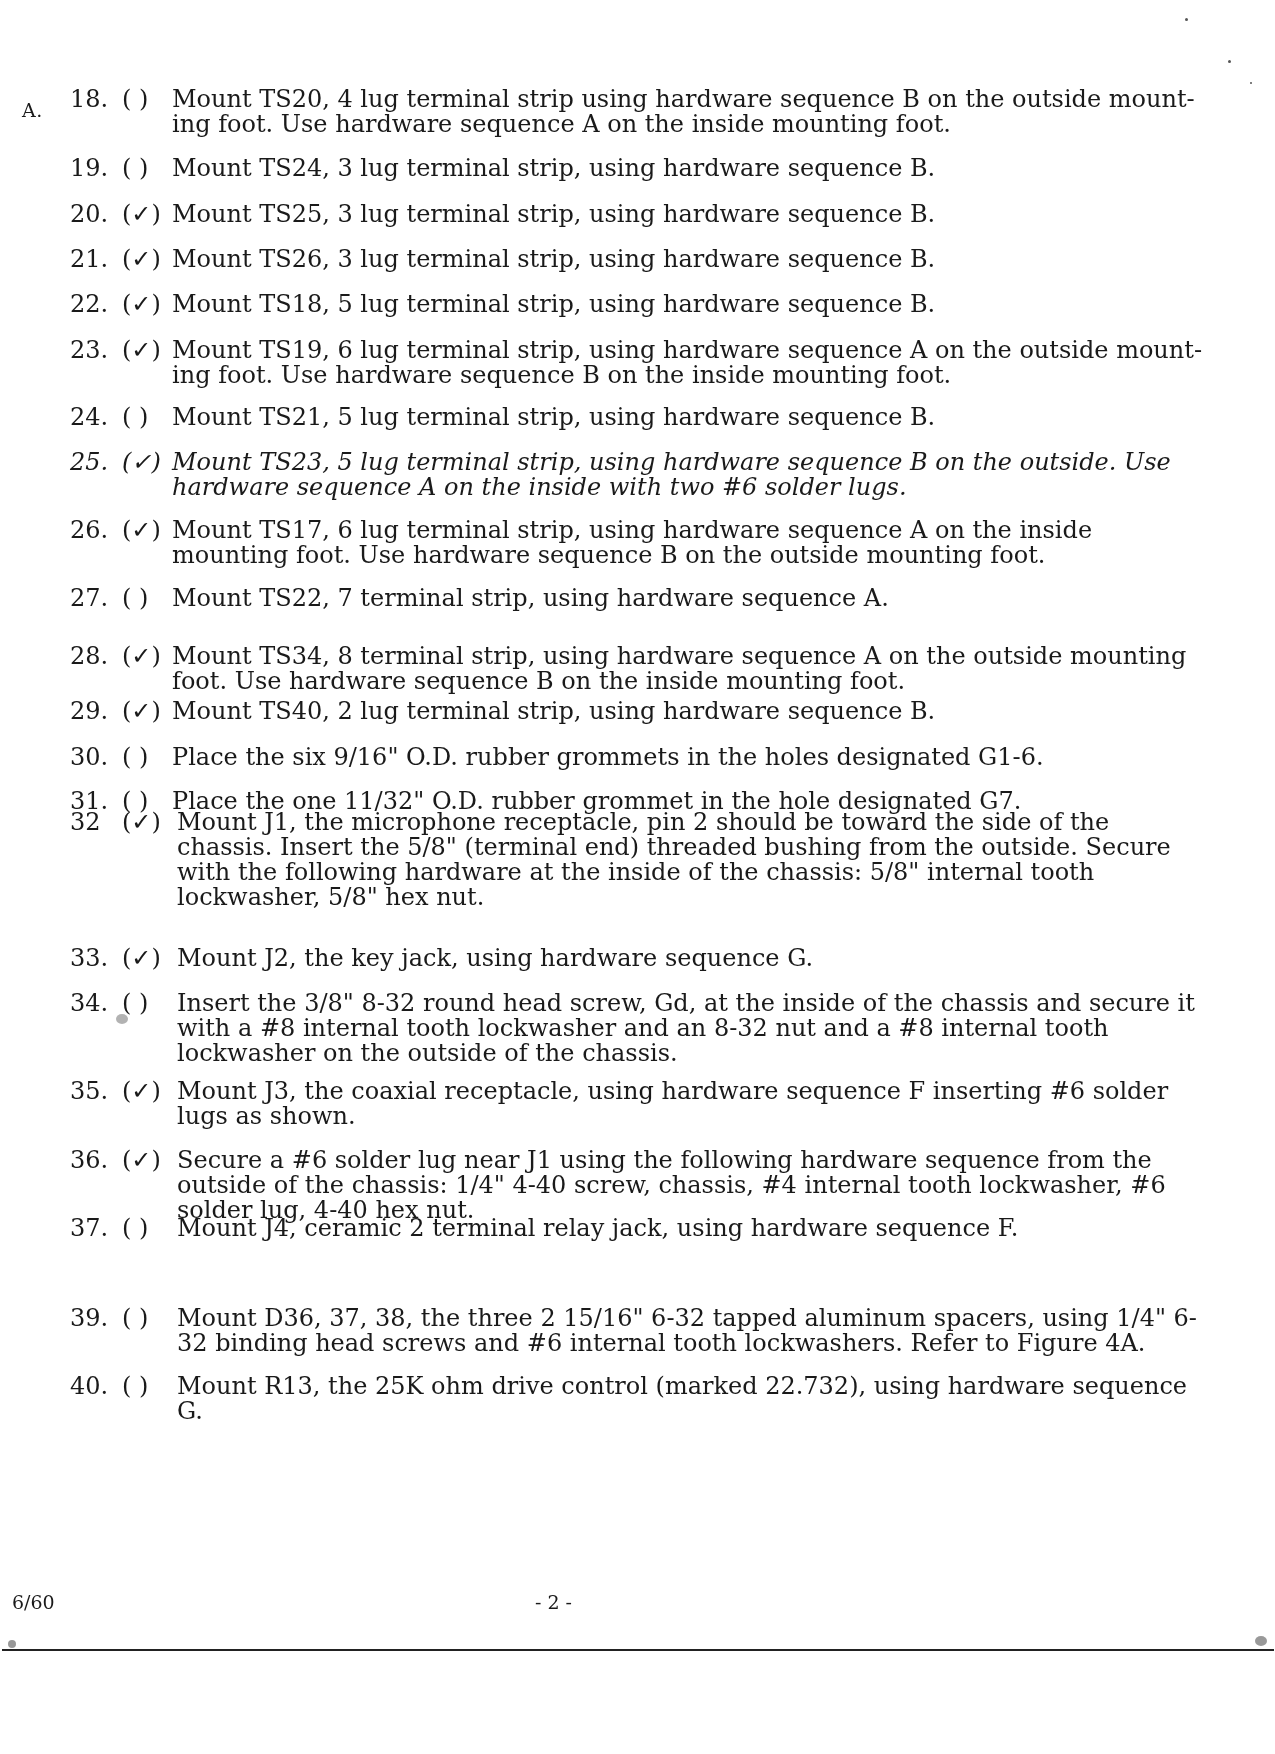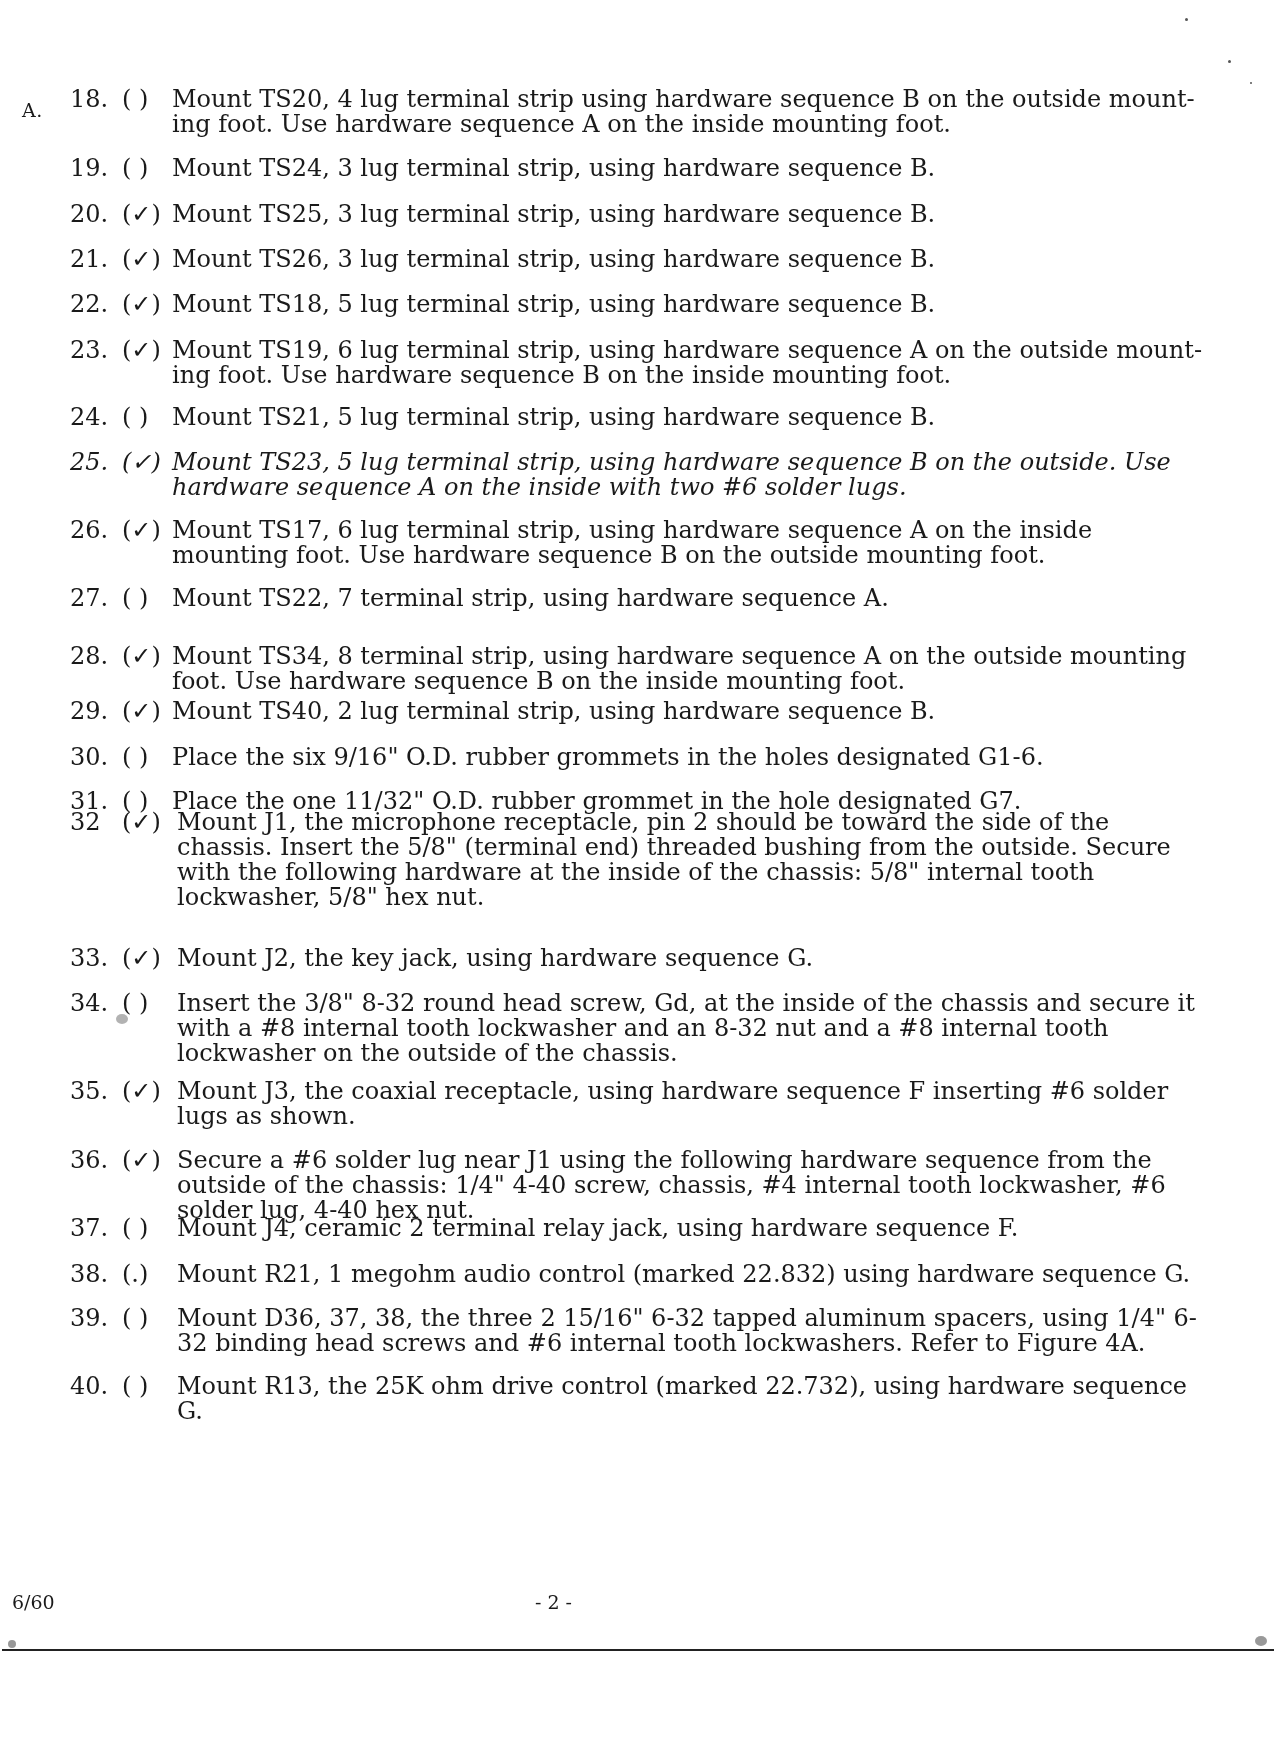--- a/index.html
+++ b/index.html
@@ -149,25 +149,20 @@
     <span class="box">(✓)</span>
     <div class="text">Secure a #6 solder lug near J1 using the following hardware sequence from the outside of the chassis: 1/4" 4-40 screw, chassis, #4 internal tooth lockwasher, #6 solder lug, 4-40 hex nut.</div>
   </div>
 
   <div class="step shift" style="top:1216px;">
     <span class="num">37.</span>
     <span class="box">( )</span>
     <div class="text">Mount J4, ceramic 2 terminal relay jack, using hardware sequence F.</div>
   </div>
 
-  <div class="step shift" style="top:1262px;">
-    <span class="num">38.</span>
-    <span class="box">(.)</span>
-    <div class="text">Mount R21, 1 megohm audio control (marked 22.832) using hardware sequence G.</div>
-  </div>
 
   <div class="step shift" style="top:1306px;">
     <span class="num">39.</span>
     <span class="box">( )</span>
     <div class="text">Mount D36, 37, 38, the three 2 15/16" 6-32 tapped aluminum spacers, using 1/4" 6-32 binding head screws and #6 internal tooth lockwashers. Refer to Figure 4A.</div>
   </div>
 
   <div class="step shift" style="top:1374px;">
     <span class="num">40.</span>
     <span class="box">( )</span>

